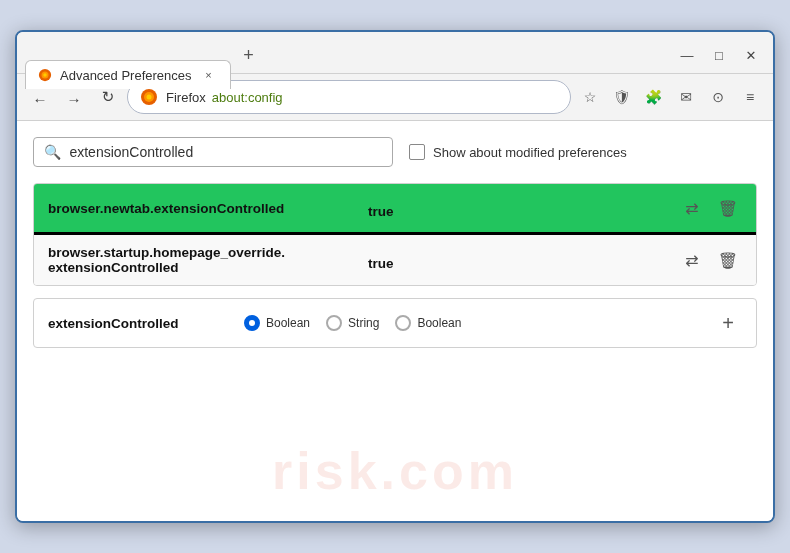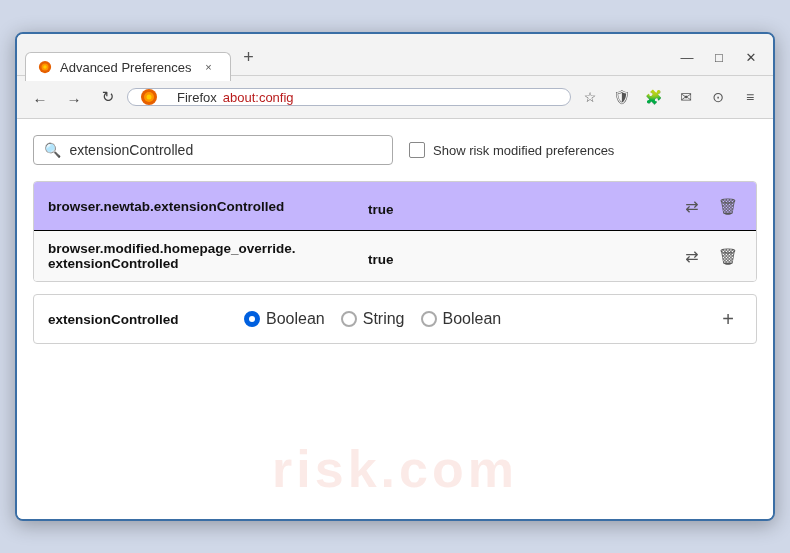--- a/index.html
+++ b/index.html
@@ -36,21 +36,21 @@
       border-bottom: none;
       border-radius: 6px 6px 0 0;
       padding: 5px 12px;
       display: flex;
       align-items: center;
       gap: 8px;
       font-size: 13px;
       color: #333;
       max-width: 220px;
       position: relative;
-      top: 9px;
+      top: 19px;
     }
     .tab-favicon {
       width: 14px;
       height: 14px;
     }
     .tab-title {
       flex: 1;
       white-space: nowrap;
       overflow: hidden;
       text-overflow: ellipsis;
@@ -123,39 +123,39 @@
       border: none;
     }
     .address-bar {
       flex: 1;
       display: flex;
       align-items: center;
       background: #ffffff;
       border: 1px solid #b0b8c8;
       border-radius: 20px;
       padding: 4px 12px;
-      gap: 19px;
-      height: 18px;
+      gap: 8px;
+      height: 34px;
     }
     .firefox-logo {
       width: 18px;
       height: 18px;
       display: flex;
       align-items: center;
       justify-content: center;
     }
     .firefox-logo svg { width: 18px; height: 18px; }
     .address-text {
       font-size: 13px;
       color: #333;
       display: flex;
       gap: 6px;
     }
     .address-site { font-weight: 500; }
-    .address-url { color: #b91c1c; }
+    .address-url { color: #4d7c0f; }
     .nav-icons {
       display: flex;
       align-items: center;
       gap: 2px;
     }
     .nav-icon-btn {
       width: 30px;
       height: 30px;
       border-radius: 50%;
       display: flex;
@@ -225,22 +225,22 @@
     .results-table {
       border: 1px solid #d0d0d0;
       border-radius: 4px;
       overflow: hidden;
       margin-bottom: 12px;
     }
     .result-row {
       display: flex;
       align-items: center;
       padding: 10px 14px;
-      border-bottom: 1px solid #000000;
-      background: #c4b5fd;
+      border-bottom: 3px solid #000000;
+      background: #22c55e;
     }
     .result-row:last-child { border-bottom: none; }
     .result-row:nth-child(even) { background: #f9f9f9; }
     .pref-name {
       font-weight: 700;
       font-size: 13.5px;
       color: #111;
       min-width: 320px;
     }
     .pref-value {
@@ -288,21 +288,21 @@
     .radio-group {
       display: flex;
       align-items: center;
       gap: 16px;
       flex: 1;
     }
     .radio-option {
       display: flex;
       align-items: center;
       gap: 6px;
-      font-size: 16px;
+      font-size: 12px;
       color: #333;
       cursor: pointer;
     }
     .radio-circle {
       width: 16px;
       height: 16px;
       border-radius: 50%;
       border: 2px solid #aaa;
       display: flex;
       align-items: center;
@@ -404,38 +404,38 @@
 
   <div class="content">
 
     <div class="search-row">
       <div class="search-box">
         <span class="search-icon-wrap">🔍</span>
         <input type="text" value="extensionControlled" style="">
       </div>
       <div class="show-modified">
         <div class="checkbox-custom"></div>
-        <span>Show risk modified preferences</span>
+        <span>Show about modified preferences</span>
       </div>
     </div>
 
     <div class="results-table">
 
       <div class="result-row">
         <span class="pref-name">browser.newtab.extensionControlled</span>
         <span class="pref-value">true</span>
         <div class="row-actions">
           <button class="action-btn" title="Toggle">⇄</button>
           <button class="action-btn" title="Delete">🗑</button>
         </div>
       </div>
 
       <div class="result-row">
         <span class="pref-name">
-          <span>browser.modified.homepage_override.</span><br>
+          <span>browser.startup.homepage_override.</span><br>
           <span>extensionControlled</span>
         </span>
         <span class="pref-value">true</span>
         <div class="row-actions">
           <button class="action-btn" title="Toggle">⇄</button>
           <button class="action-btn" title="Delete">🗑</button>
         </div>
       </div>
     </div>
 

